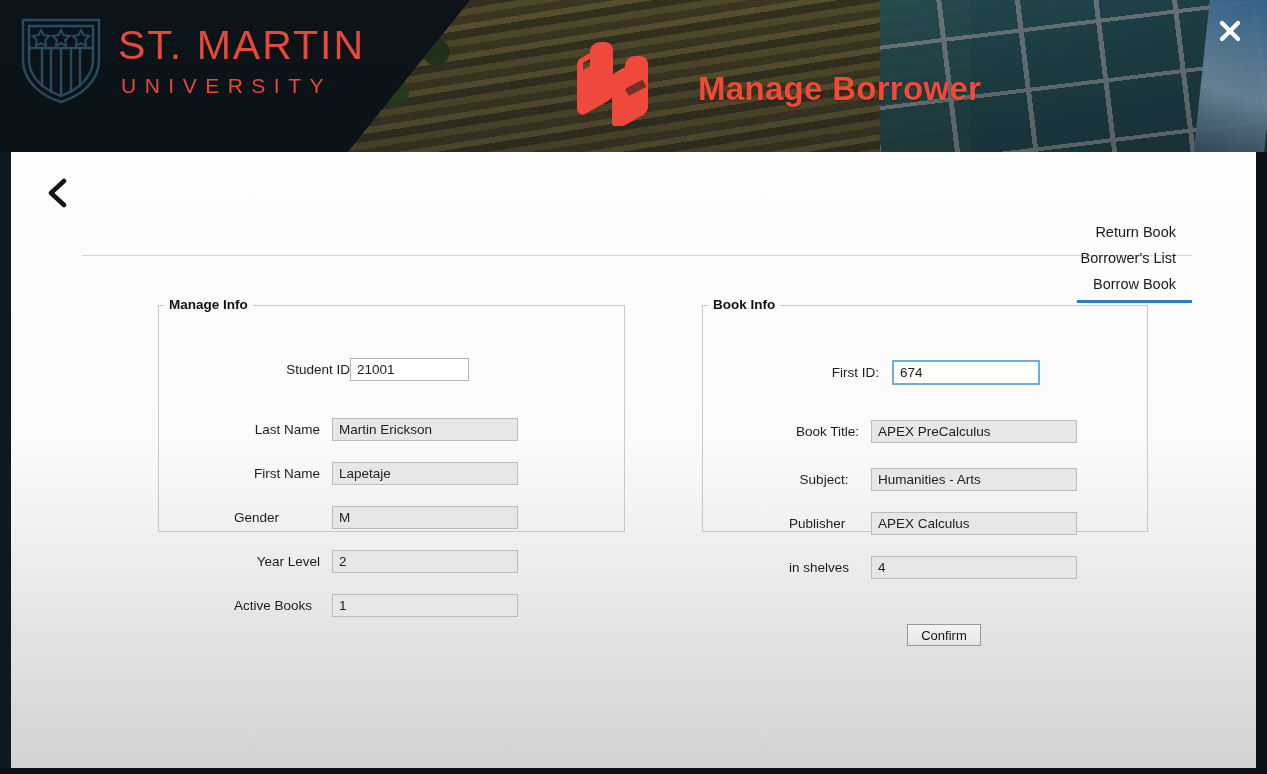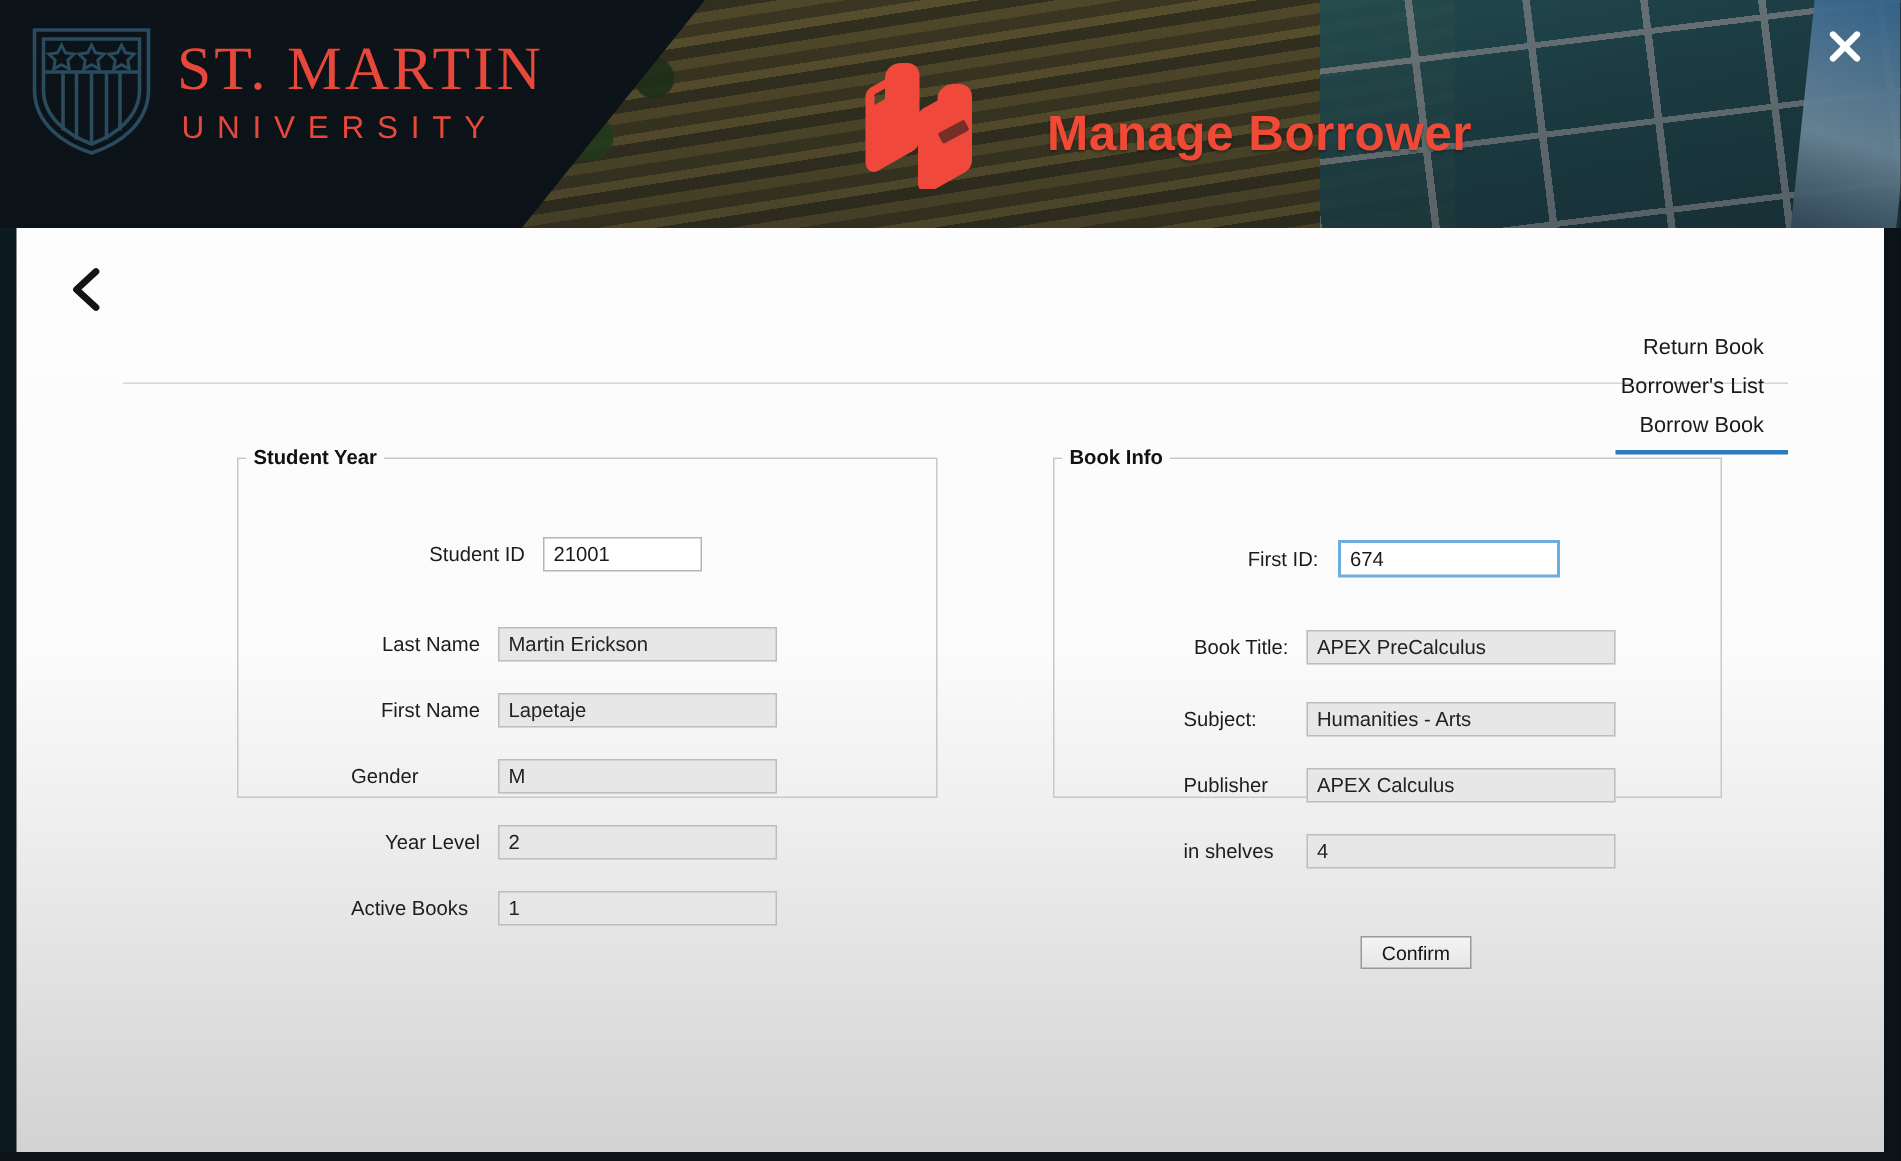--- a/index.html
+++ b/index.html
@@ -107,21 +107,21 @@
     position: absolute;
     left: 18px; top: 14px;
     display: flex;
     align-items: center;
     gap: 14px;
     z-index: 6;
   }
   .shield { width: 86px; height: 92px; display: block; }
   .wordmark { line-height: 1; }
   .wm-main {
-    font-family: Liberation Serif, serif;
+    font-family: Liberation Sans, sans-serif;
     font-size: 41px;
     letter-spacing: 2px;
     color: #e8483a;
     display: block;
   }
   .wm-sub {
     font-family: "Liberation Sans", sans-serif;
     font-size: 21px;
     letter-spacing: 8.5px;
     color: #e8483a;
@@ -354,25 +354,25 @@
       </svg>
     </div>
 
     <div class="tabs">
       <div class="tab">Return Book</div>
       <div class="tab">Borrower's List</div>
       <div class="tab active">Borrow Book</div>
     </div>
 
     <div class="groupbox" style="left:147px; top:153px; width:467px; height:227px;">
-      <span class="gb-title">Student Year</span>
+      <span class="gb-title">Manage Info</span>
 
       <div class="field-row" style="left:119px; top:52px;">
         <span class="fld-label" style="width:72px;">Student ID</span>
-        <input class="fld-input" style="width: 106px; margin-left: 12px;" value="21001">
+        <input class="fld-input" style="width: 119px; " value="21001">
       </div>
 
       <div class="field-row" style="left:75px; top:112px;">
         <span class="fld-label" style="width:86px;">Last Name</span>
         <input class="fld-input readonly" readonly="" style="width: 186px; margin-left: 12px;" value="Martin Erickson">
       </div>
 
       <div class="field-row" style="left:75px; top:156px;">
         <span class="fld-label" style="width:86px;">First Name</span>
         <input class="fld-input readonly" readonly="" style="width: 186px; margin-left: 12px;" value="Lapetaje">
@@ -401,21 +401,21 @@
         <span class="fld-label" style="width:64px;">First ID:</span>
         <input class="fld-input focused" style="width: 148px; margin-left: 13px;" value="674">
       </div>
 
       <div class="field-row" style="left:86px; top:114px;">
         <span class="fld-label" style="width:70px;">Book Title:</span>
         <input class="fld-input readonly" readonly="" style="width: 206px; margin-left: 12px;" value="APEX PreCalculus">
       </div>
 
       <div class="field-row" style="left:86px; top:162px;">
-        <span class="fld-label" style="width:70px; text-align:left;">Subject:</span>
+        <span class="fld-label" style="width:70px; text-align:center;">Subject:</span>
         <input class="fld-input readonly" readonly="" style="width: 206px; margin-left: 12px;" value="Humanities - Arts">
       </div>
 
       <div class="field-row" style="left:86px; top:206px;">
         <span class="fld-label" style="width:70px; text-align:left;">Publisher</span>
         <input class="fld-input readonly" readonly="" style="width: 206px; margin-left: 12px;" value="APEX Calculus">
       </div>
 
       <div class="field-row" style="left:86px; top:250px;">
         <span class="fld-label" style="width:70px; text-align:left;">in shelves</span>

